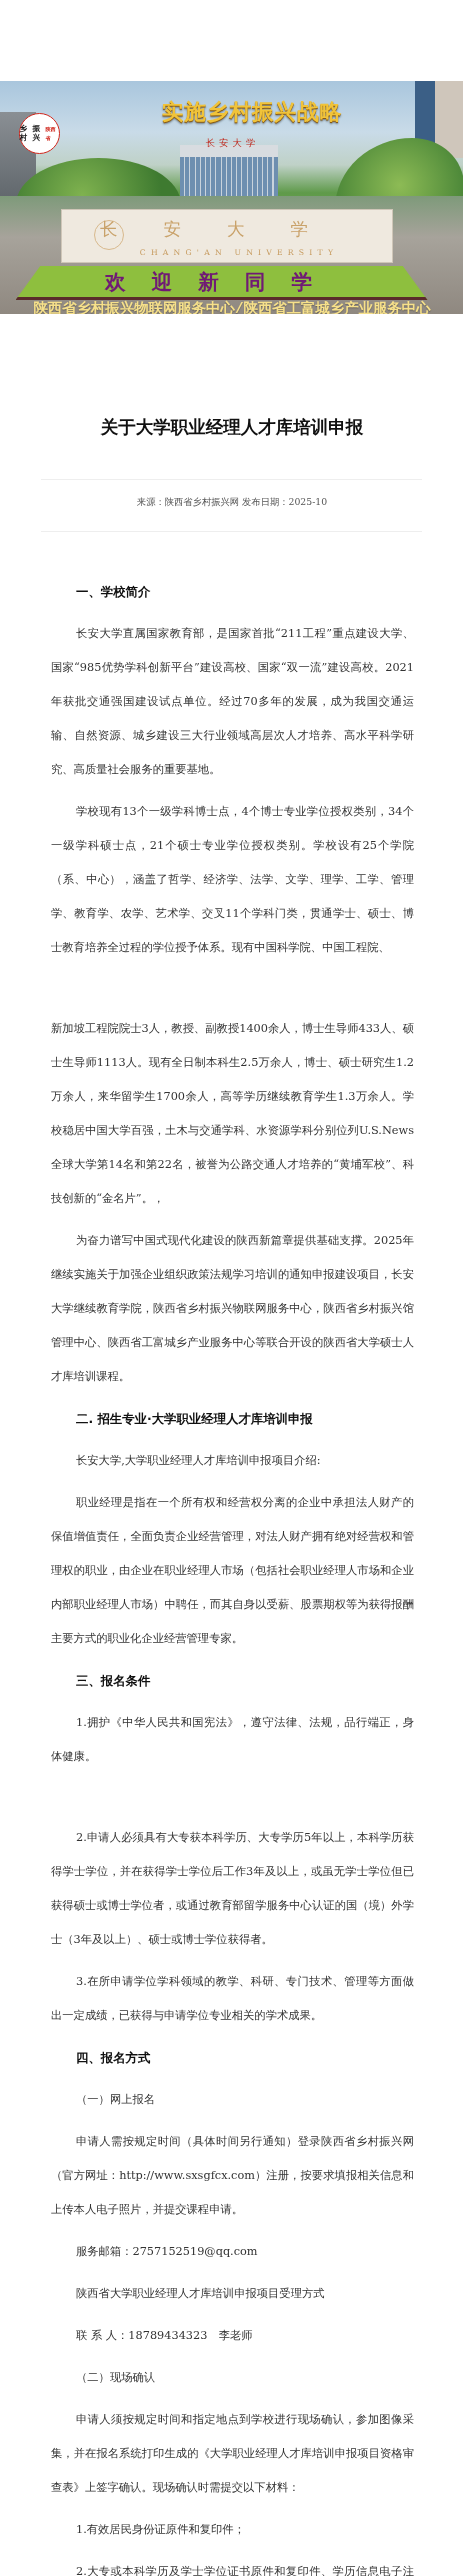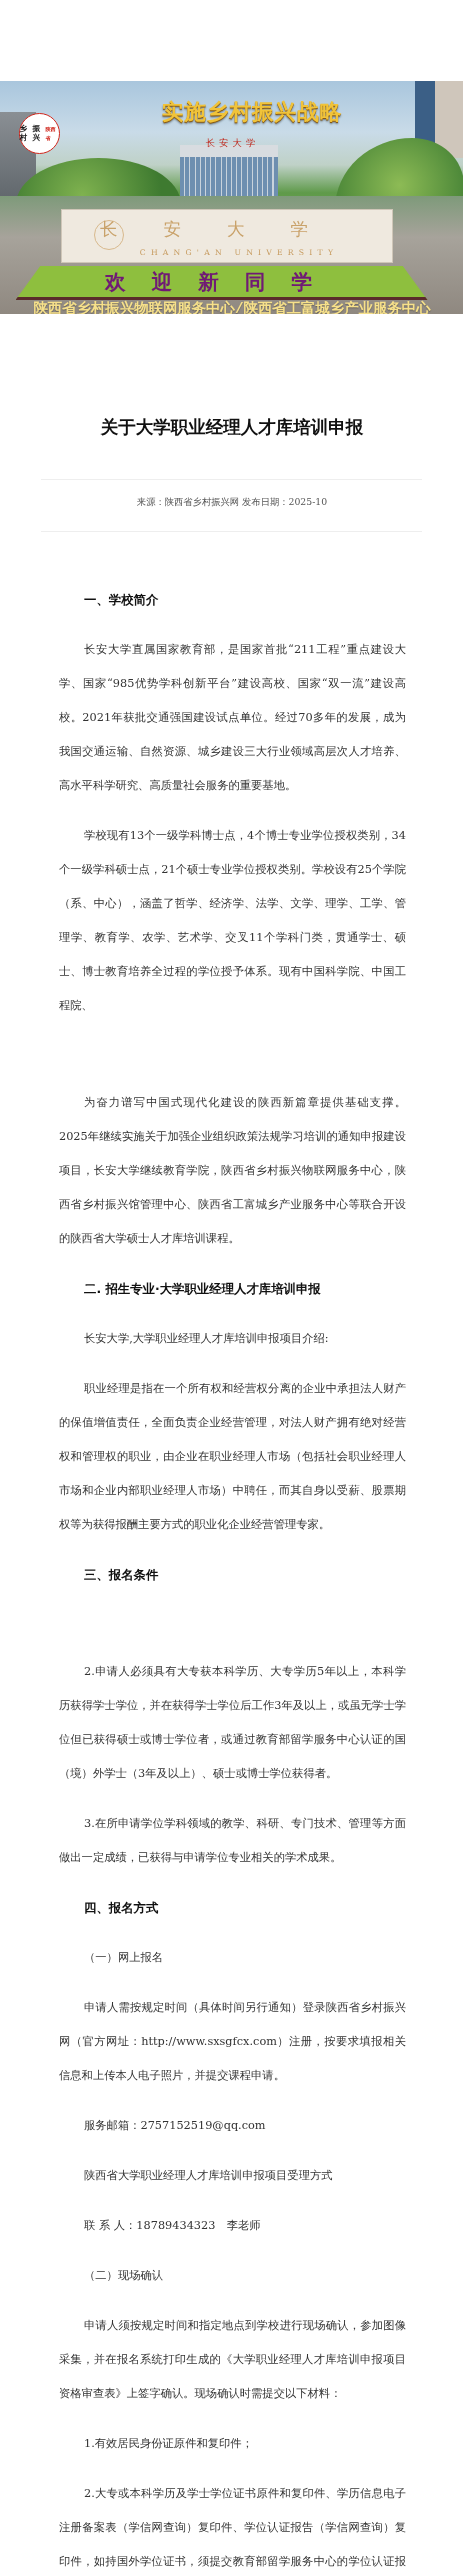--- a/index.html
+++ b/index.html
@@ -54,21 +54,21 @@
                 text-shadow: 0 0.5px 1px rgba(0,0,0,.3); }
 
   
   .article-title { position: absolute; left: 0; width: 464px; top: 415px; text-align: center;
                    font-family: "DejaVu Sans", sans-serif; font-weight: bold; font-size: 17.5px; color: #111; }
   .rule { position: absolute; left: 41px; width: 381px; height: 1px; background: #eeeeee; }
   .meta { position: absolute; left: 0; width: 464px; top: 488px; text-align: center; font-size: 9.3px; color: #555; margin-top: 8px; }
 
   
   .body { position: absolute; left: 43px; top: 567px; width: 379px; font-size: 11.3px; line-height: 34px; color: #333; }
-  .body p { margin: 16px; text-align: justify; }
+  .body p { margin: 8px; text-align: justify; }
   .body p.ind { text-indent: 25px; }
   .body p.head { text-indent: 25px; font-family: "DejaVu Sans", sans-serif; font-weight: bold; font-size: 12.4px; color: #111; }
   .body p.sub { text-indent: 25px; }
   .body .gap { height: 31px; }
 </style>
 </head>
 <body>
 
 <div class="banner">
   <div class="bldg-left"></div>
@@ -110,27 +110,29 @@
 <h1 class="article-title" style="margin:0;">关于大学职业经理人才库培训申报</h1>
 <div class="rule" style="top:479px;"></div>
 <div class="meta">来源：陕西省乡村振兴网 发布日期：2025-10</div>
 <div class="rule" style="top:531px;"></div>
 
 <div class="body">
   <p class="head">一、学校简介</p>
   <p class="ind">长安大学直属国家教育部，是国家首批“211工程”重点建设大学、国家“985优势学科创新平台”建设高校、国家“双一流”建设高校。2021年获批交通强国建设试点单位。经过70多年的发展，成为我国交通运输、自然资源、城乡建设三大行业领域高层次人才培养、高水平科学研究、高质量社会服务的重要基地。</p>
   <p class="ind">学校现有13个一级学科博士点，4个博士专业学位授权类别，34个一级学科硕士点，21个硕士专业学位授权类别。学校设有25个学院（系、中心），涵盖了哲学、经济学、法学、文学、理学、工学、管理学、教育学、农学、艺术学、交叉11个学科门类，贯通学士、硕士、博士教育培养全过程的学位授予体系。现有中国科学院、中国工程院、</p>
   <div class="gap"></div>
+  <p>新加坡工程院院士3人，教授、副教授1400余人，博士生导师433人、硕士生导师1113人。现有全日制本科生2.5万余人，博士、硕士研究生1.2万余人，来华留学生1700余人，高等学历继续教育学生1.3万余人。学校稳居中国大学百强，土木与交通学科、水资源学科分别位列U.S.News全球大学第14名和第22名，被誉为公路交通人才培养的“黄埔军校”、科技创新的“金名片”。，</p>
   <p class="ind">为奋力谱写中国式现代化建设的陕西新篇章提供基础支撑。2025年继续实施关于加强企业组织政策法规学习培训的通知申报建设项目，长安大学继续教育学院，陕西省乡村振兴物联网服务中心，陕西省乡村振兴馆管理中心、陕西省工富城乡产业服务中心等联合开设的陕西省大学硕士人才库培训课程。</p>
 
   <p class="head">二. 招生专业·大学职业经理人才库培训申报</p>
   <p class="ind">长安大学,大学职业经理人才库培训申报项目介绍:</p>
   <p class="ind">职业经理是指在一个所有权和经营权分离的企业中承担法人财产的保值增值责任，全面负责企业经营管理，对法人财产拥有绝对经营权和管理权的职业，由企业在职业经理人市场（包括社会职业经理人市场和企业内部职业经理人市场）中聘任，而其自身以受薪、股票期权等为获得报酬主要方式的职业化企业经营管理专家。</p>
 
   <p class="head">三、报名条件</p>
+  <p class="ind">1.拥护《中华人民共和国宪法》，遵守法律、法规，品行端正，身体健康。</p>
   <div class="gap"></div>
   <p class="ind">2.申请人必须具有大专获本科学历、大专学历5年以上，本科学历获得学士学位，并在获得学士学位后工作3年及以上，或虽无学士学位但已获得硕士或博士学位者，或通过教育部留学服务中心认证的国（境）外学士（3年及以上）、硕士或博士学位获得者。</p>
   <p class="ind">3.在所申请学位学科领域的教学、科研、专门技术、管理等方面做出一定成绩，已获得与申请学位专业相关的学术成果。</p>
 
   <p class="head">四、报名方式</p>
   <p class="sub">（一）网上报名</p>
   <p class="ind">申请人需按规定时间（具体时间另行通知）登录陕西省乡村振兴网（官方网址：http://www.sxsgfcx.com）注册，按要求填报相关信息和上传本人电子照片，并提交课程申请。</p>
   <p class="ind">服务邮箱：2757152519@qq.com</p>
   <p class="ind">陕西省大学职业经理人才库培训申报项目受理方式</p>
   <p class="ind">联 系 人：18789434323　李老师</p>

